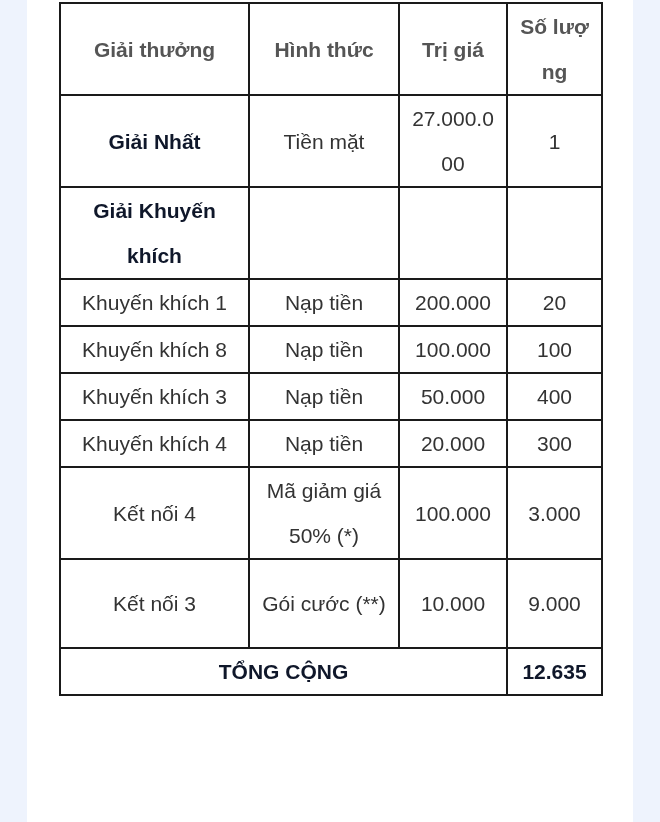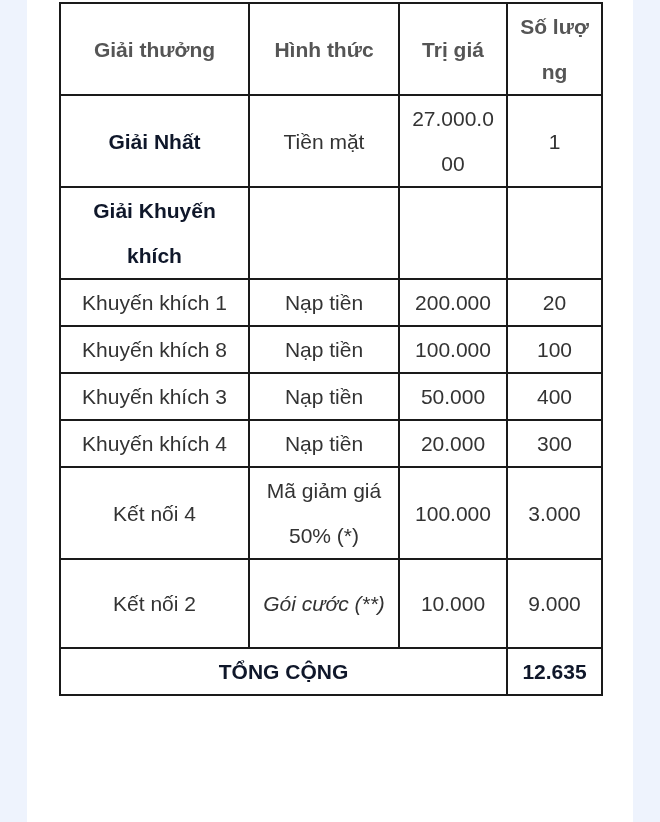--- a/index.html
+++ b/index.html
@@ -92,22 +92,22 @@
       <td>20.000</td>
       <td>300</td>
     </tr>
     <tr class="tall">
       <td style="word-break:normal;">Kết nối 4</td>
       <td style="word-break:normal;">Mã giảm giá 50% (*)</td>
       <td>100.000</td>
       <td>3.000</td>
     </tr>
     <tr class="tall">
-      <td style="word-break:normal;">Kết nối 2</td>
-      <td style="word-break:normal;font-style:italic;">Gói cước (**)</td>
+      <td style="word-break:normal;">Kết nối 3</td>
+      <td style="word-break:normal;">Gói cước (**)</td>
       <td>10.000</td>
       <td>9.000</td>
     </tr>
     <tr class="total">
       <td class="bold" colspan="3">TỔNG CỘNG</td>
       <td class="bold">12.635</td>
     </tr>
   </tbody>
     </table>
 </div>

